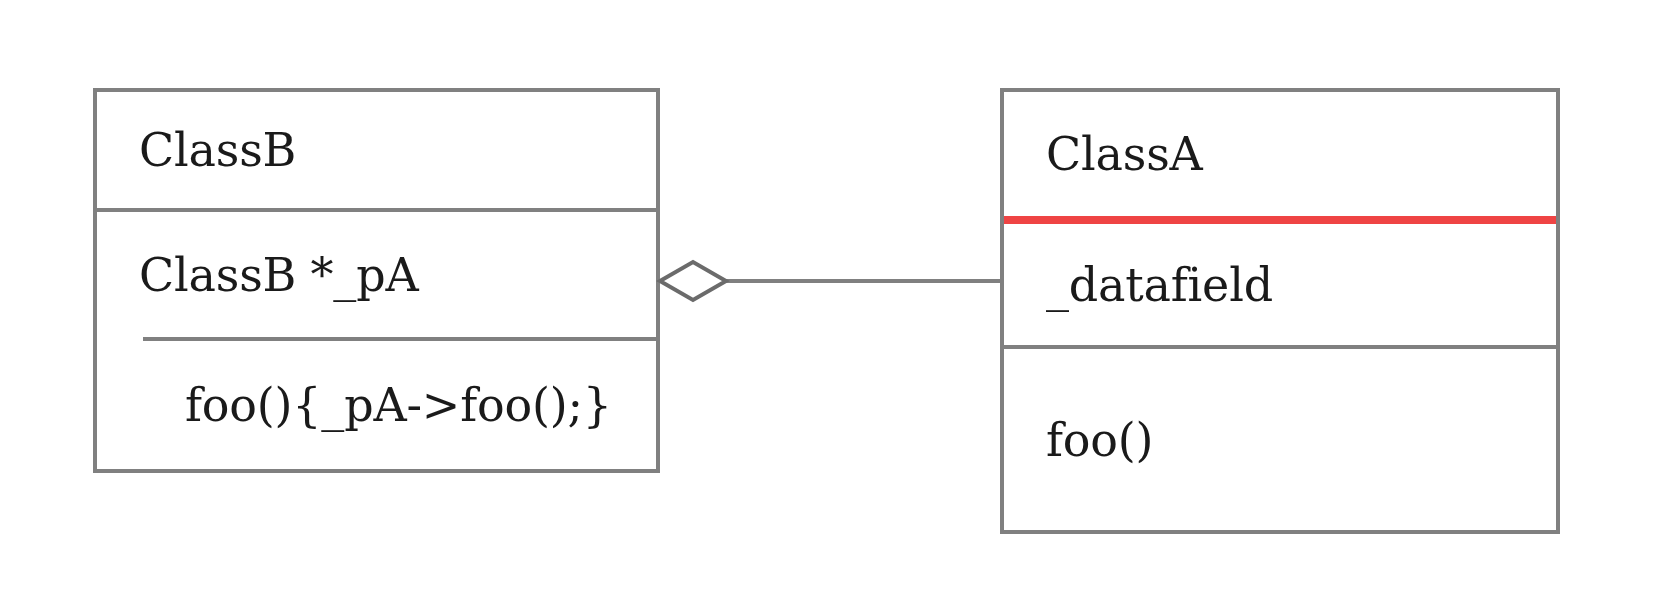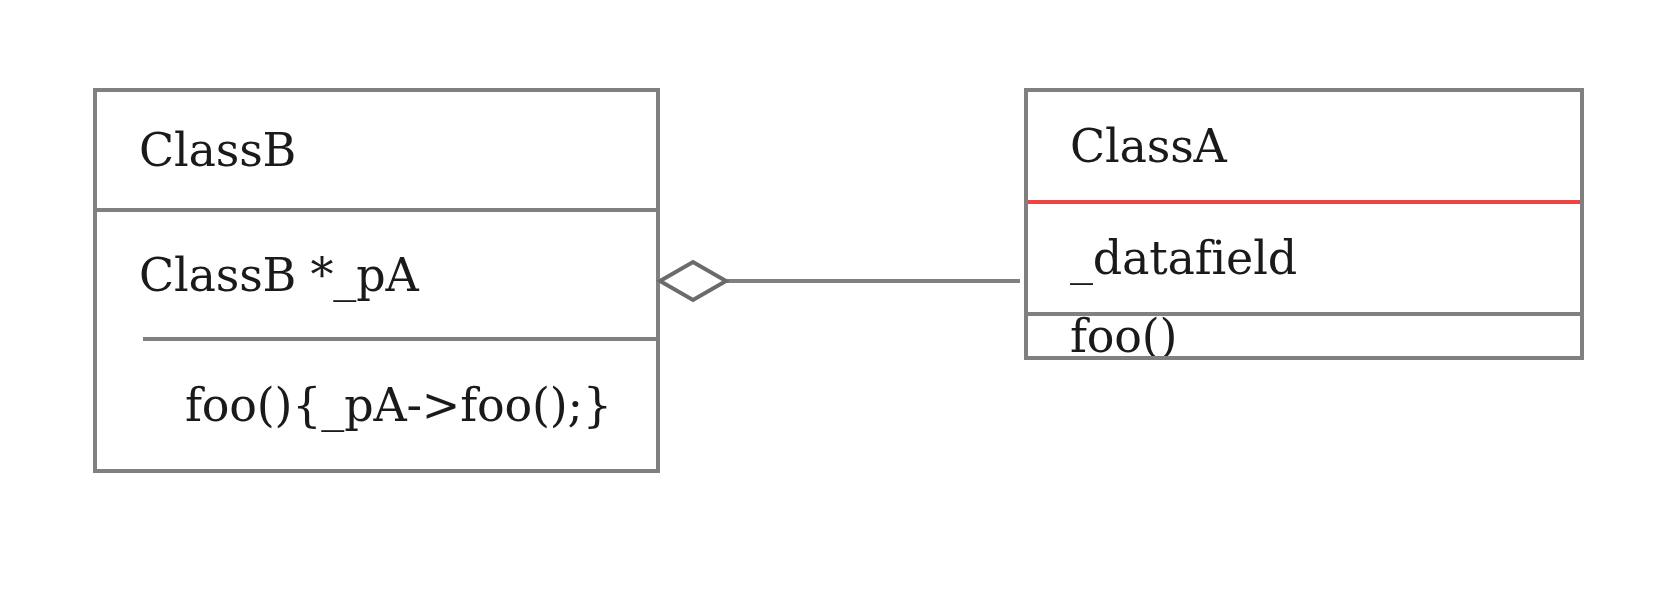--- a/index.html
+++ b/index.html
@@ -33,43 +33,43 @@
   }
 
   #class-box-b {
     left: 93px;
     top: 88px;
     width: 567px;
     height: 385px;
   }
 
   #class-box-a {
-    left: 1024px;
+    left: 1000px;
     top: 88px;
     width: 560px;
-    height: 272px;
+    height: 446px;
   }
 
   .compartment {
     box-sizing: border-box;
     display: flex;
     align-items: center;
     padding-left: 42px;
     padding-right: 14px;
     overflow: hidden;
     white-space: nowrap;
   }
 
   
   #class-box-b .compartment.name      { height: 116px; }
   #class-box-b .compartment.attribute { height: 129px; border-top: 4px solid #808080; }
   #class-box-b .compartment.operation { flex: 1 1 auto;  border-top: 4px solid #808080; margin-left: 46px; }
 
   #class-box-a .compartment.name      { height: 124px; }
-  #class-box-a .compartment.attribute { height: 129px; border-top: 4px solid #ef4444; }
+  #class-box-a .compartment.attribute { height: 129px; border-top: 8px solid #ef4444; }
   #class-box-a .compartment.operation { flex: 1 1 auto;  border-top: 4px solid #808080; }
 
   .compartment-text {
     font-family: "DejaVu Serif", "Liberation Serif", serif;
     font-size: 46px;
     line-height: 1;
     color: #1a1a1a;
     letter-spacing: -0.2px;
   }
 

